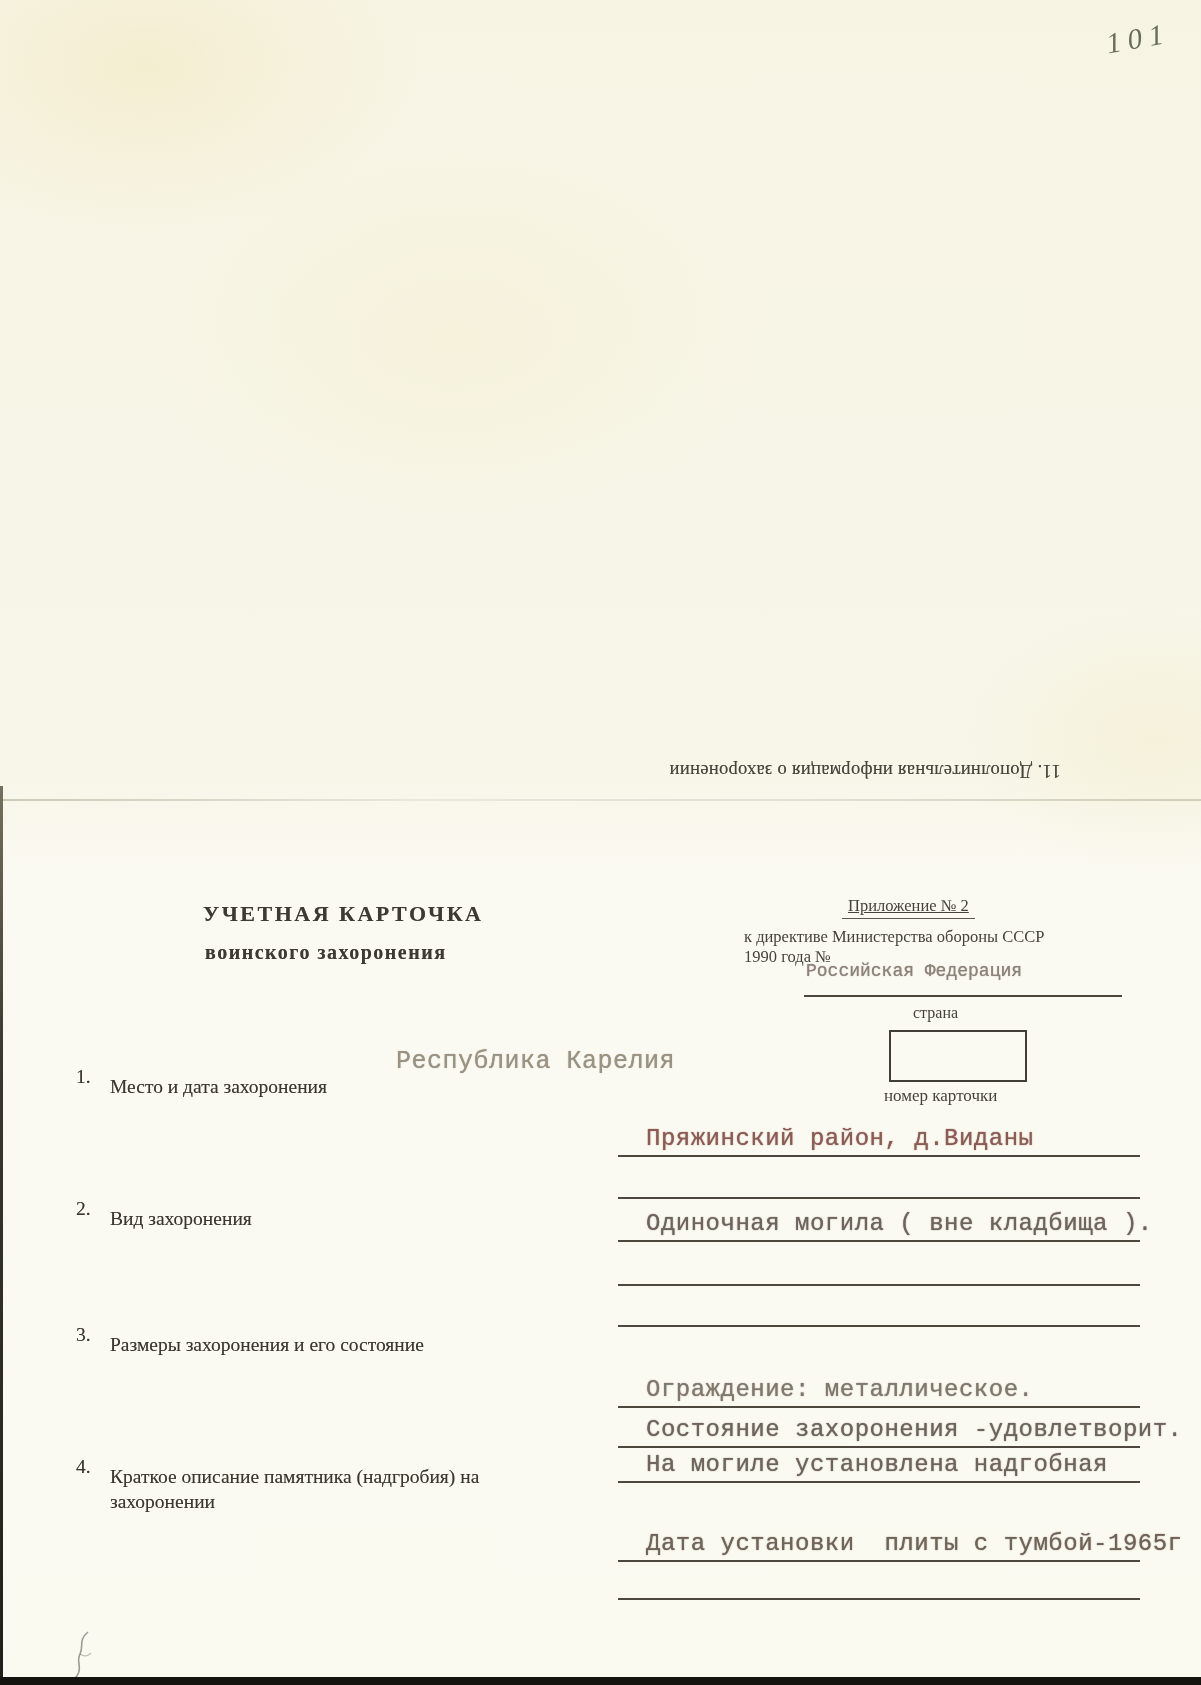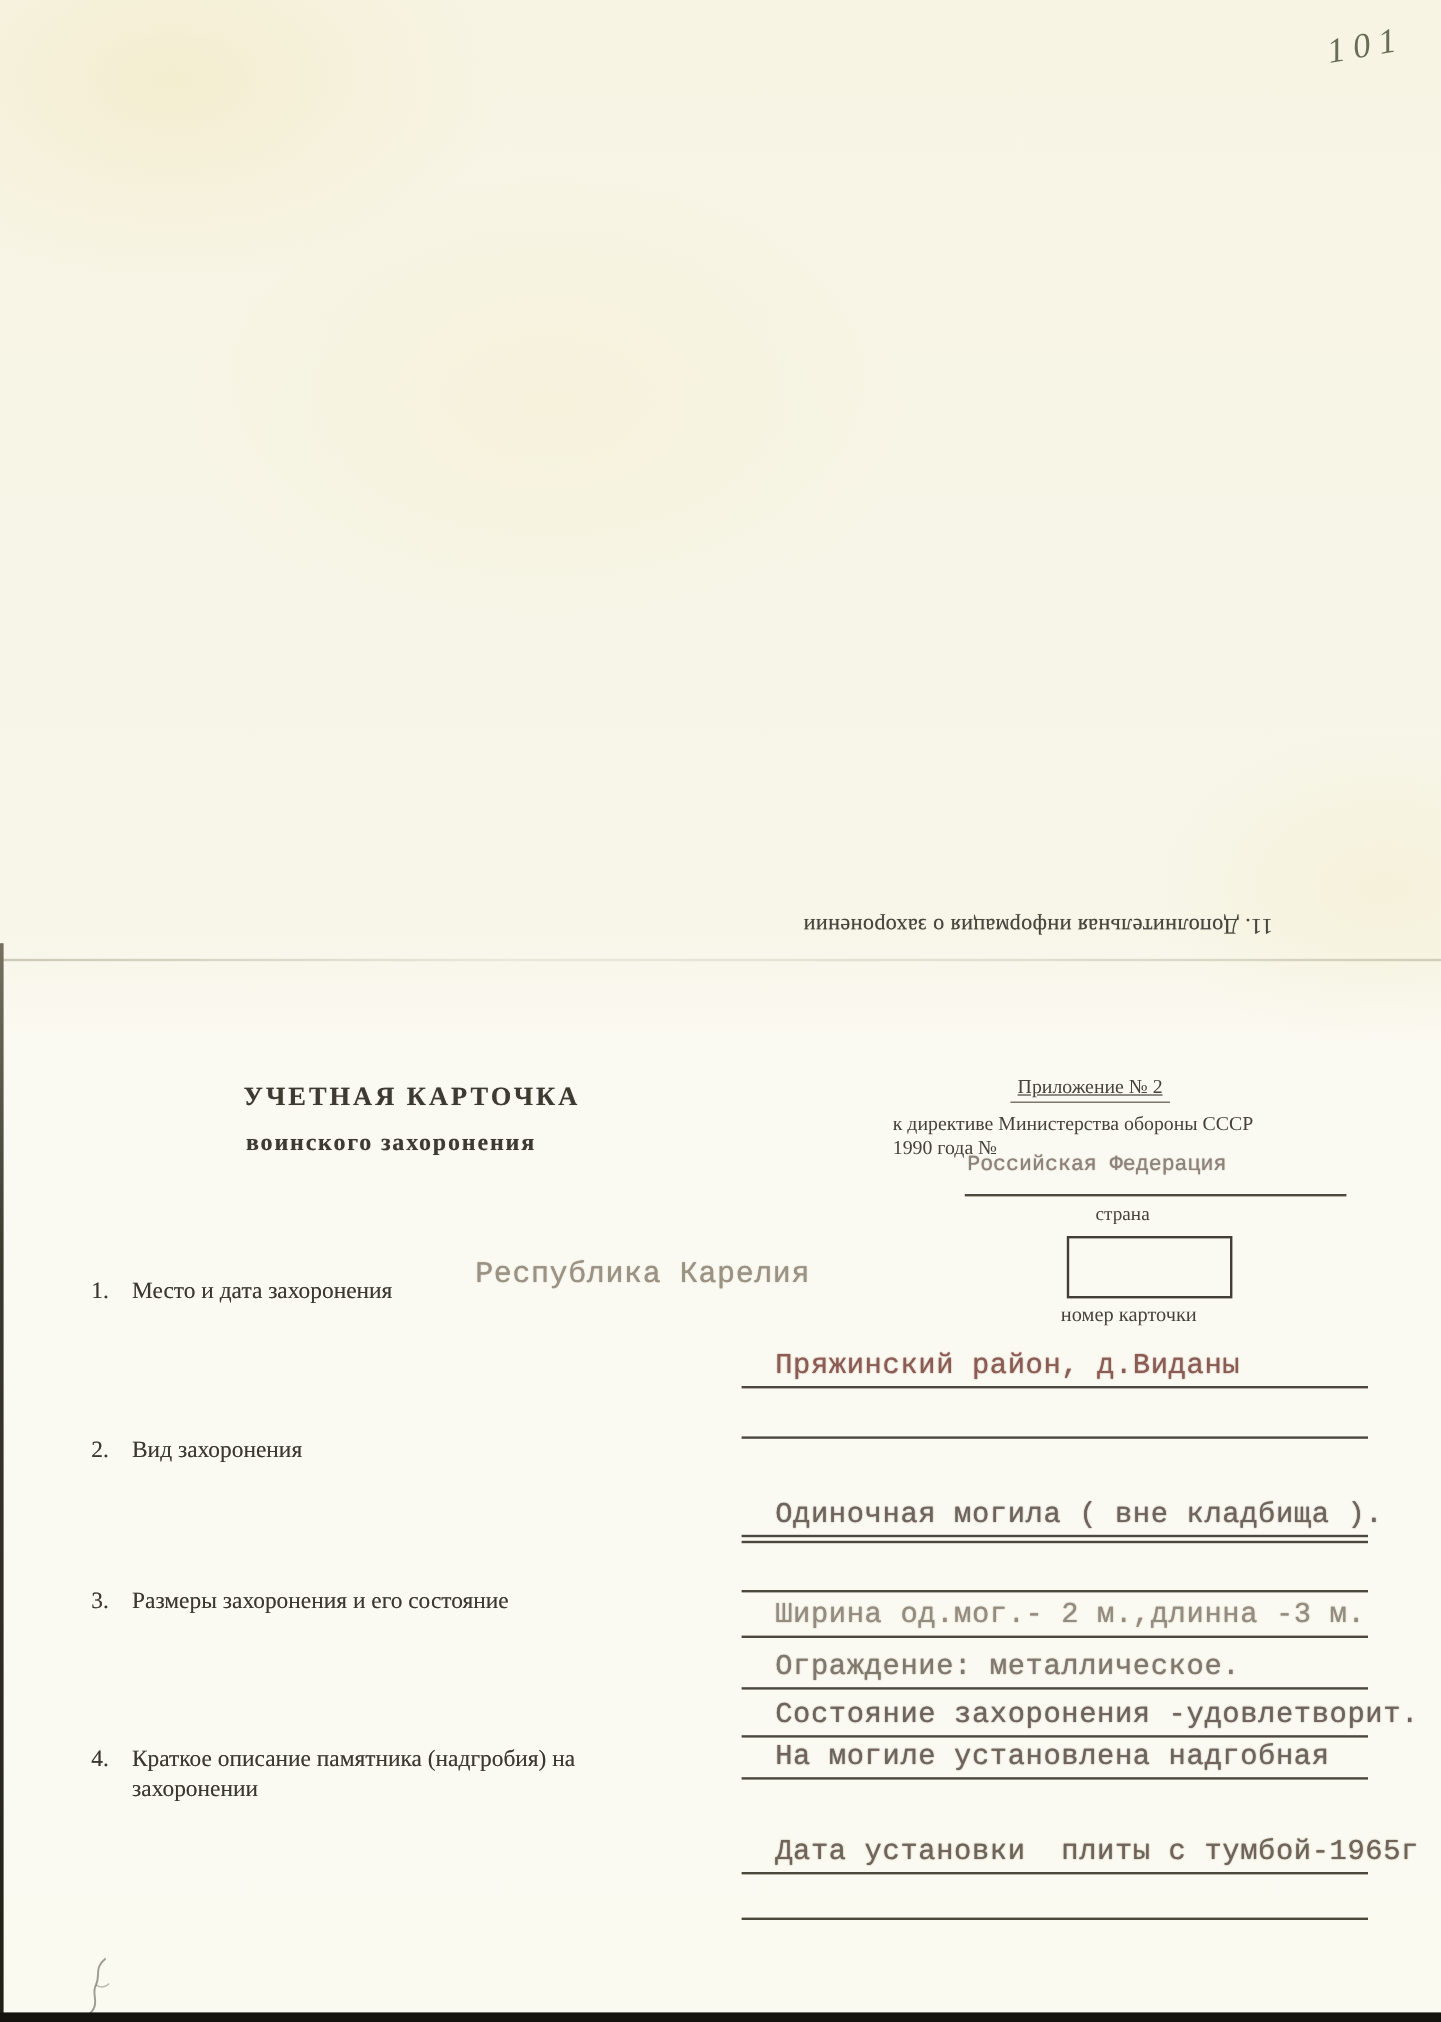--- a/index.html
+++ b/index.html
@@ -60,21 +60,21 @@
 
   .numbox {
     width: 134px; height: 48px;
     border: 2px solid #403e35;
     background: transparent;
   }
 
   .flabel { display: flex; font-size: 19.5px; line-height: 1.3; color: #3a382f;
             text-shadow: 0 0 0.5px rgba(58,56,47,0.5); }
   .fnum   { width: 34px; flex: 0 0 34px; }
-  .ftext  { flex: 0 1 auto; }
+  .ftext  { flex: 0 1 auto; margin-top: 10px; }
 
   .ans-row {
     position: absolute;
     left: 618px;
     width: 522px;
     border-bottom: 2.5px solid #4d483e;
     display: flex;
     align-items: flex-end;
     padding: 0 0 3px 28px;
     box-sizing: border-box;
@@ -152,31 +152,28 @@
     <span class="fnum">4.</span>
     <span class="ftext" style="width:475px;">Краткое описание памятника (надгробия) на захоронении</span>
   </div>
 
   <div class="ans-row" style="top:1115px; height:42px;">
     <span class="ans ink-red">Пряжинский район, д.Виданы</span>
   </div>
   <div class="ans-row" style="top:1159px; height:40px;">
     <span class="ans"></span>
   </div>
-  <div class="ans-row" style="top:1240px; height:41px;">
+  <div class="ans-row" style="top:1201px; height:41px;">
     <span class="ans">Одиночная могила ( вне кладбища ).</span>
   </div>
   <div class="ans-row" style="top:1244px; height:42px;">
     <span class="ans"></span>
   </div>
   <div class="ans-row" style="top:1288px; height:39px;">
     <span class="ans"></span>
-  </div>
-  <div class="ans-row" style="top:1329px; height:36px;">
-    <span class="ans ink-faded">Ширина од.мог.- 2 м.,длинна -3 м.</span>
   </div>
   <div class="ans-row" style="top:1367px; height:41px;">
     <span class="ans" style="color:#80786d;">Ограждение: металлическое.</span>
   </div>
   <div class="ans-row" style="top:1410px; height:38px;">
     <span class="ans">Состояние захоронения -удовлетворит.</span>
   </div>
   <div class="ans-row" style="top:1450px; height:33px;">
     <span class="ans">На могиле установлена надгобная</span>
   </div>

